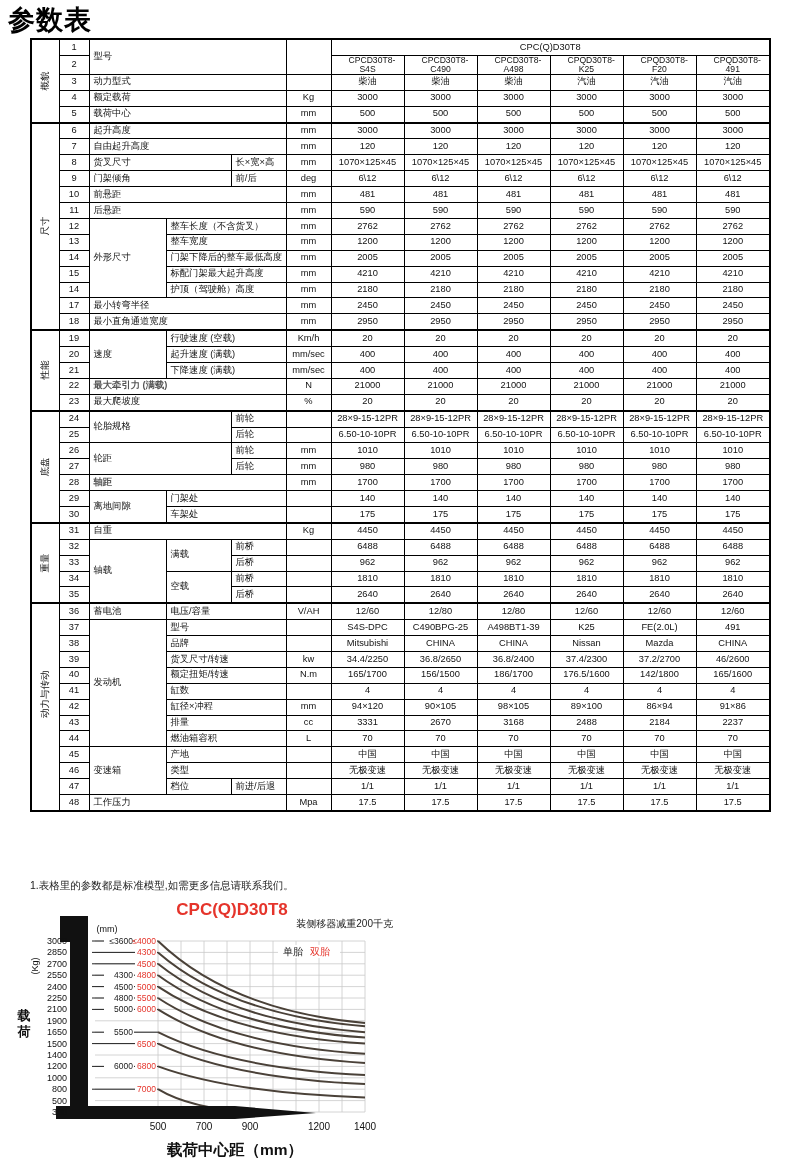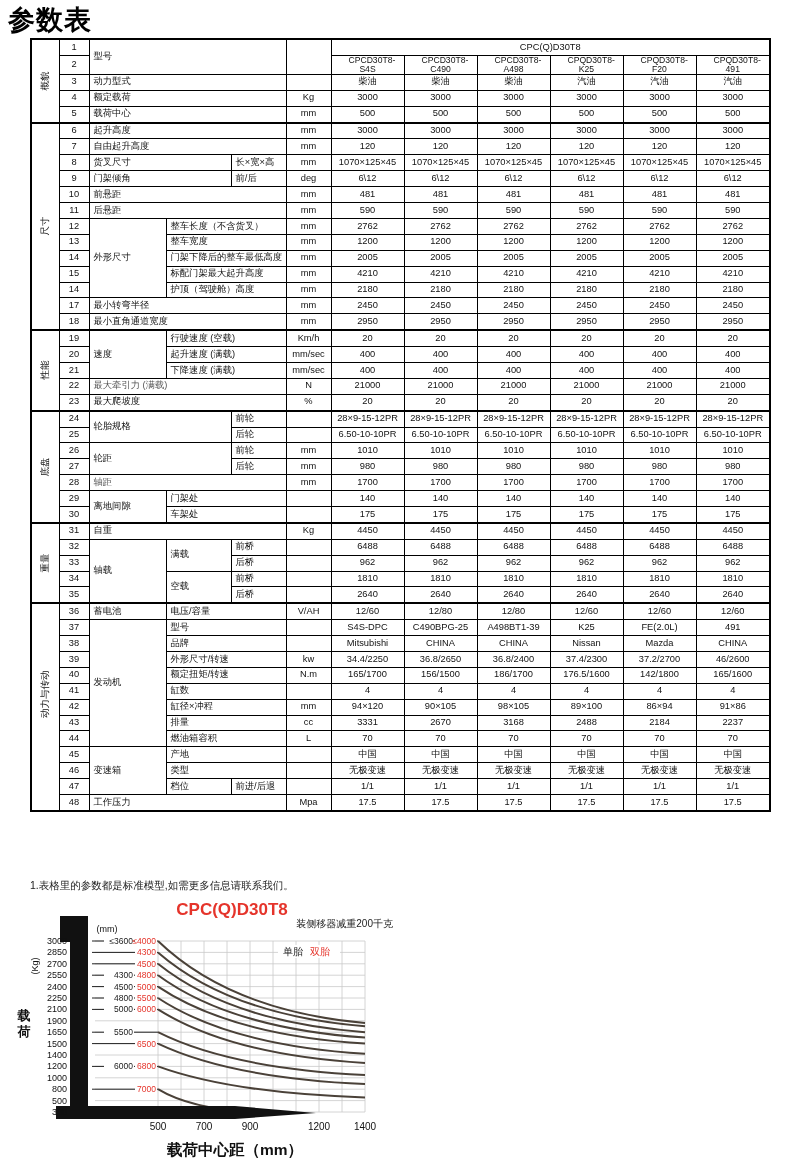--- a/index.html
+++ b/index.html
@@ -7,21 +7,21 @@
   .page{position:relative;width:800px;height:988px;background:#fff;}
   h1,h2{position:absolute;left:8px;margin:0;font-weight:bold;color:#000;font-size:27px;letter-spacing:1px;}
   h1{top:2px;}
   h2{top:860px;}
   table{position:absolute;left:30px;top:38px;width:740px;border-collapse:collapse;table-layout:fixed;
     border:2.5px solid #000;}
   td{border:1.4px solid #000;font-size:9.3px;color:#111;text-align:center;padding:0 2px;
     height:14.9px;line-height:1.05;overflow:hidden;vertical-align:middle;}
   tr.gs td{border-top:2.4px solid #000;}
   td.lbl{text-align:left;padding-left:4px;}
-  td.dim{color:#555;}
+  td.dim{color:#555;font-weight:bold;}
   td.grp{padding:0;}
   td.model{font-size:8.6px;padding:0 17px;}
   .vtxt{display:block;transform:rotate(-90deg);white-space:nowrap;font-size:9.5px;color:#111;
     width:22px;margin:0 auto;text-align:center;}
   .notes{position:absolute;left:30px;top:878px;font-size:10.5px;color:#222;line-height:1.4;}
   #chart{position:absolute;left:0;top:898px;width:640px;height:270px;}
 </style>
 </head>
 <body>
 
@@ -480,21 +480,21 @@
           <td></td>
           <td>Mitsubishi</td>
           <td>CHINA</td>
           <td>CHINA</td>
           <td>Nissan</td>
           <td>Mazda</td>
           <td>CHINA</td>
         </tr>
         <tr>
           <td>39</td>
-          <td class="lbl" colspan="2">外形尺寸/转速</td>
+          <td class="lbl" colspan="2">货叉尺寸/转速</td>
           <td>kw</td>
           <td>34.4/2250</td>
           <td>36.8/2650</td>
           <td>36.8/2400</td>
           <td>37.4/2300</td>
           <td>37.2/2700</td>
           <td>46/2600</td>
         </tr>
         <tr>
           <td>40</td>

